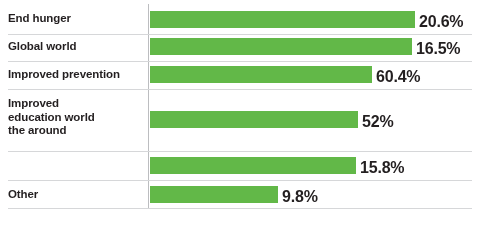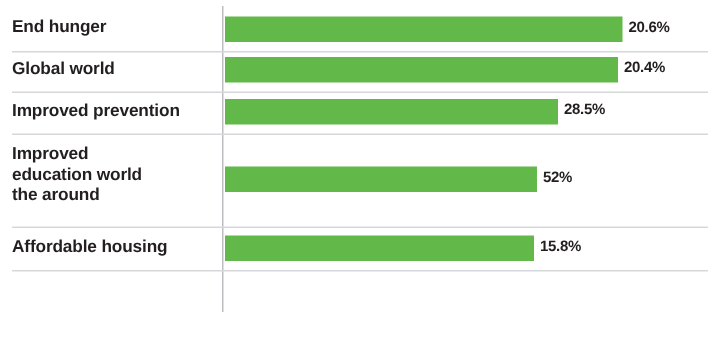--- a/index.html
+++ b/index.html
@@ -68,21 +68,21 @@
   .bar {
     position: absolute;
     left: 150px;
     height: 17px;
     background: #62b848;
   }
 
   .bar-value {
     position: absolute;
     color: #231f20;
-    font-size: 10px;
+    font-size: 16px;
     font-weight: bold;
     letter-spacing: -0.2px;
     white-space: nowrap;
     text-align: center;
   }
 </style>
 </head>
 <body>
 
 <div id="chart">
@@ -98,48 +98,53 @@
       <div class="bar" style="top:7px;width:265px;"></div>
       <div class="bar-value" style="left:419px;top:9px;">20.6%</div>
       <div class="row-rule" style="top:30px;"></div>
     </div>
 
     <div class="row" style="top:34px;height:27px;">
       <div class="cat-label" style="top:6px;">
         <span>Global world</span>
       </div>
       <div class="bar" style="top:4px;width:262px;"></div>
-      <div class="bar-value" style="left:416px;top:6px;">20.4%</div>
+      <div class="bar-value" style="left:416px;top:6px;">16.5%</div>
       <div class="row-rule" style="top:27px;"></div>
     </div>
 
     <div class="row" style="top:61px;height:28px;">
       <div class="cat-label" style="top:7px;">
         <span>Improved prevention</span>
       </div>
       <div class="bar" style="top:5px;width:222px;"></div>
-      <div class="bar-value" style="left:376px;top:7px;">28.5%</div>
+      <div class="bar-value" style="left:376px;top:7px;">60.4%</div>
       <div class="row-rule" style="top:28px;"></div>
     </div>
 
     <div class="row" style="top:89px;height:62px;">
       <div class="cat-label" style="top:8px;">
         <span>Improved</span><br>
         <span>education world</span><br>
         <span>the around</span>
       </div>
       <div class="bar" style="top:22px;width:208px;"></div>
       <div class="bar-value" style="left:362px;top:24px;">52%</div>
       <div class="row-rule" style="top:62px;"></div>
     </div>
 
     <div class="row" style="top:151px;height:29px;">
-      <div class="cat-label" style="top:8px;">
-        <span>Affordable housing</span>
-      </div>
       <div class="bar" style="top:6px;width:206px;"></div>
       <div class="bar-value" style="left:360px;top:8px;">15.8%</div>
       <div class="row-rule" style="top:29px;"></div>
     </div>
 
+    <div class="row" style="top:180px;height:28px;">
+      <div class="cat-label" style="top:8px;">
+        <span>Other</span>
+      </div>
+      <div class="bar" style="top:6px;width:128px;"></div>
+      <div class="bar-value" style="left:282px;top:8px;">9.8%</div>
+      <div class="row-rule" style="top:28px;"></div>
+    </div>
 
   </div>
 </div>
 
 </body></html>

